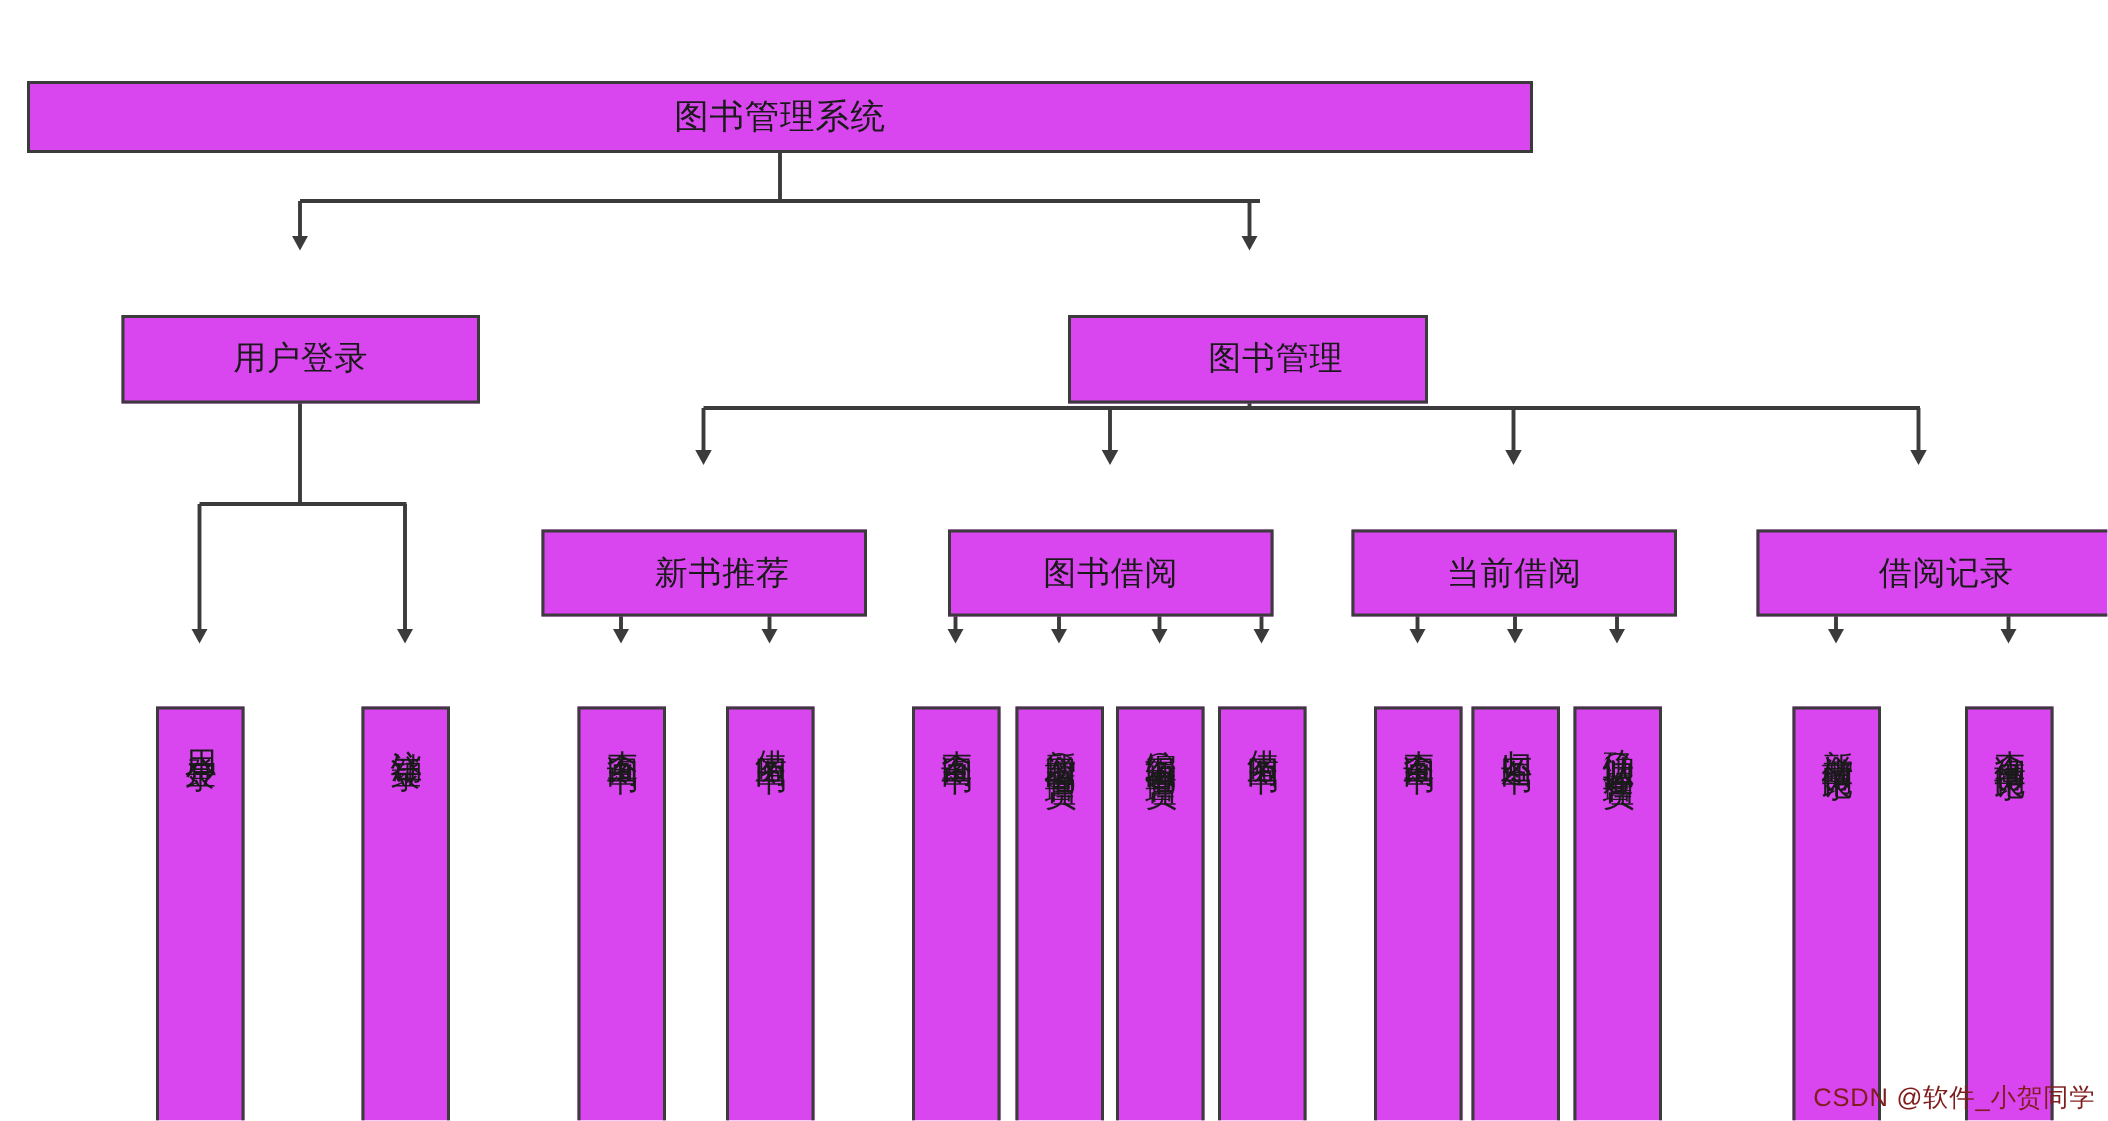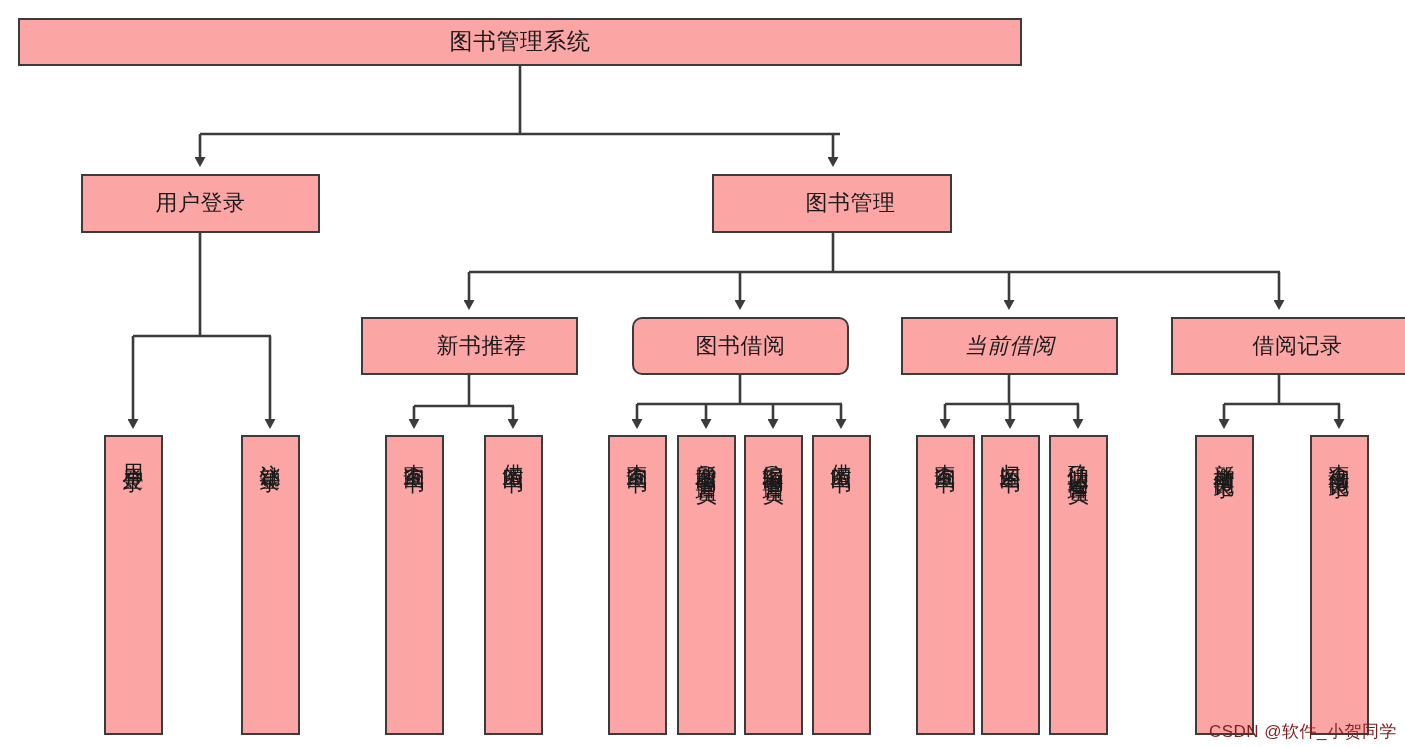--- a/index.html
+++ b/index.html
@@ -22,25 +22,26 @@
     left: 0;
     top: 0;
     width: 1405px;
     height: 747px;
     pointer-events: none;
   }
   .node {
     position: absolute;
     box-sizing: border-box;
     border: 2px solid #3b3b3b;
-    background: #fca5a5;
+    background: #d946ef;
     display: flex;
     align-items: center;
     justify-content: center;
     color: #1a1a1a;
+    margin-top: 36px;
   }
   .node-label {
     text-align: center;
     line-height: 1.12;
     letter-spacing: 0.5px;
   }
   .node.root .node-label { font-size: 23px; }
   .node.lvl1 .node-label { font-size: 22px; }
   .node.lvl2 .node-label { font-size: 22px; }
   .node.leaf {
@@ -129,24 +130,24 @@
   <div class="node lvl1" style="left:81px; top:174px; width:239px; height:59px;">
     <span class="node-label">用户登录</span>
   </div>
   <div class="node lvl1" style="left:712px; top:174px; width:240px; height:59px;padding-left:37px;">
     <span class="node-label">图书管理</span>
   </div>
 
   <div class="node lvl2" style="left:361px; top:317px; width:217px; height:58px;padding-left:24px;">
     <span class="node-label">新书推荐</span>
   </div>
-  <div class="node lvl2" style="left:632px; top:317px; width:217px; height:58px;border-radius:10px;">
+  <div class="node lvl2" style="left:632px; top:317px; width:217px; height:58px;">
     <span class="node-label">图书借阅</span>
   </div>
-  <div class="node lvl2" style="left:901px; top:317px; width:217px; height:58px;font-style:italic;">
+  <div class="node lvl2" style="left:901px; top:317px; width:217px; height:58px;">
     <span class="node-label">当前借阅</span>
   </div>
   <div class="node lvl2" style="left:1171px; top:317px; width:253px; height:58px;">
     <span class="node-label">借阅记录</span>
   </div>
 
   <div class="node leaf" style="left:104px; top:435px; width:59px; height:300px;">
     <span class="node-label">用户登录</span>
   </div>
   <div class="node leaf" style="left:241px; top:435px; width:59px; height:300px;">

